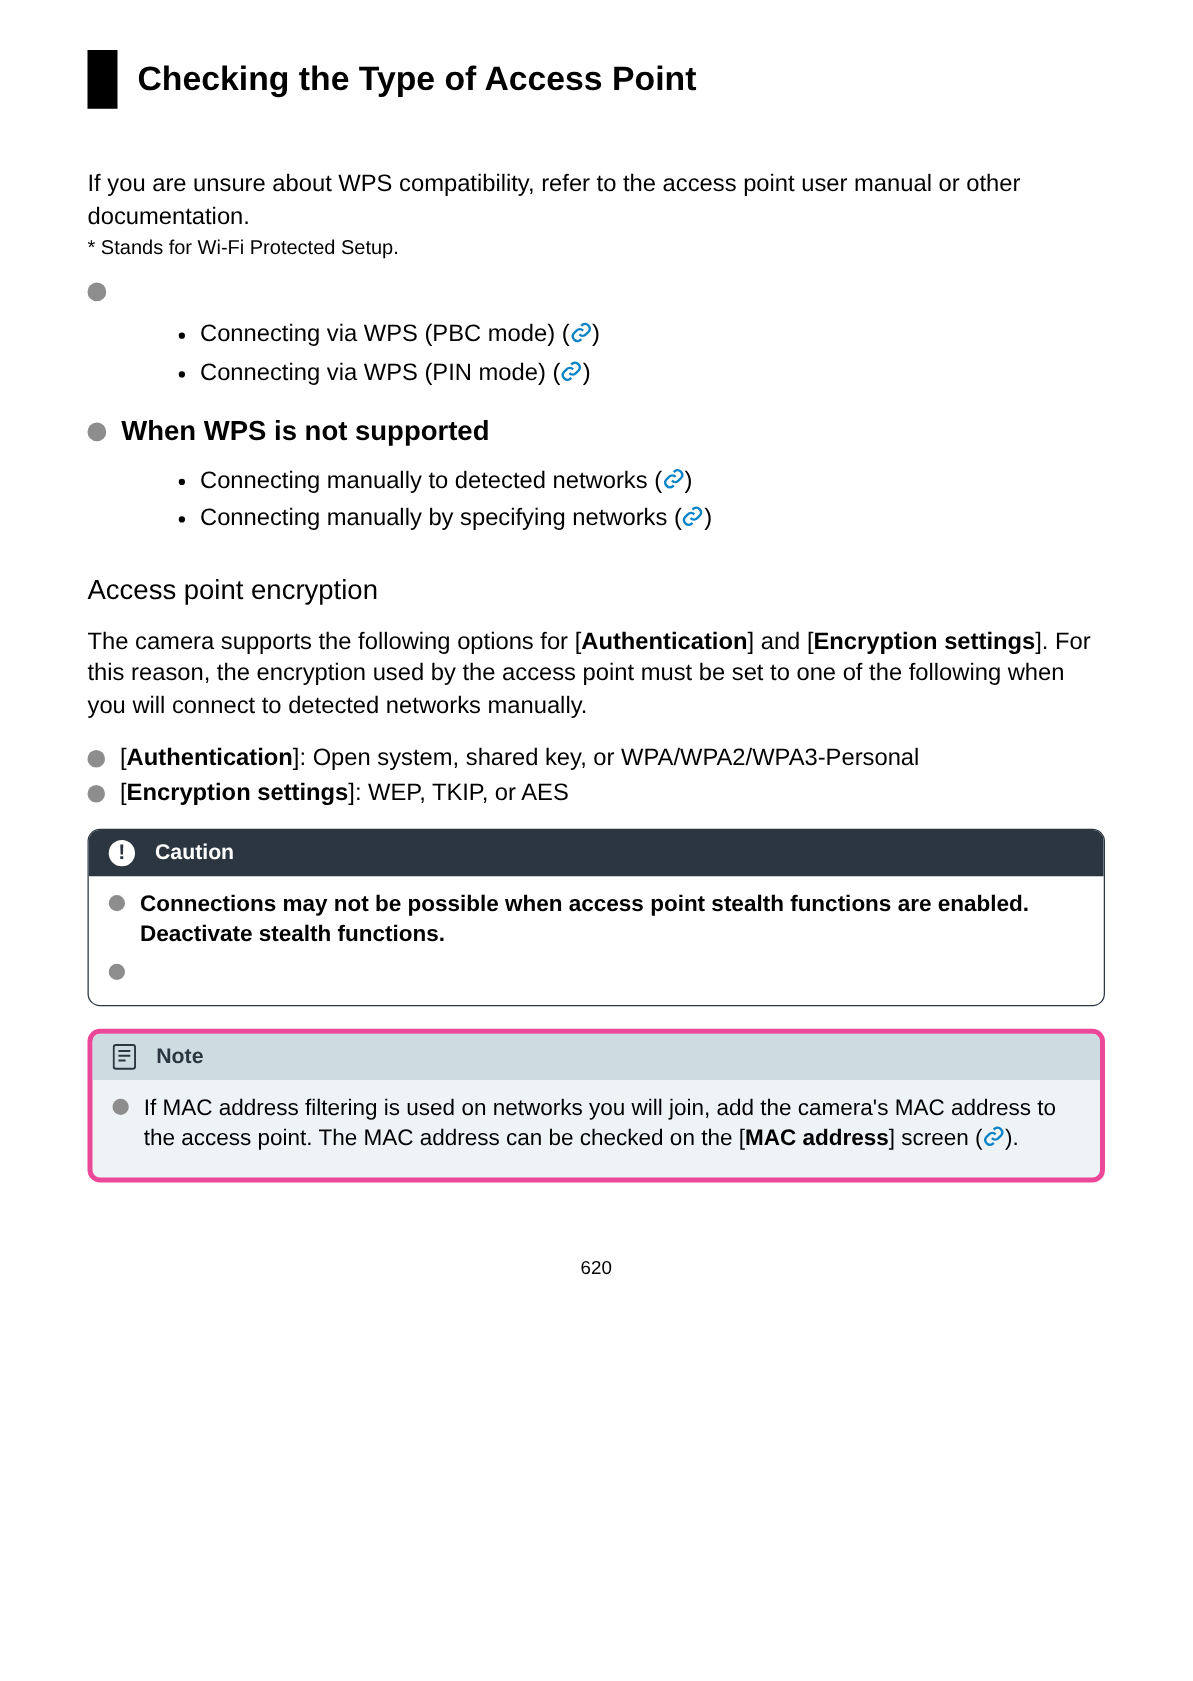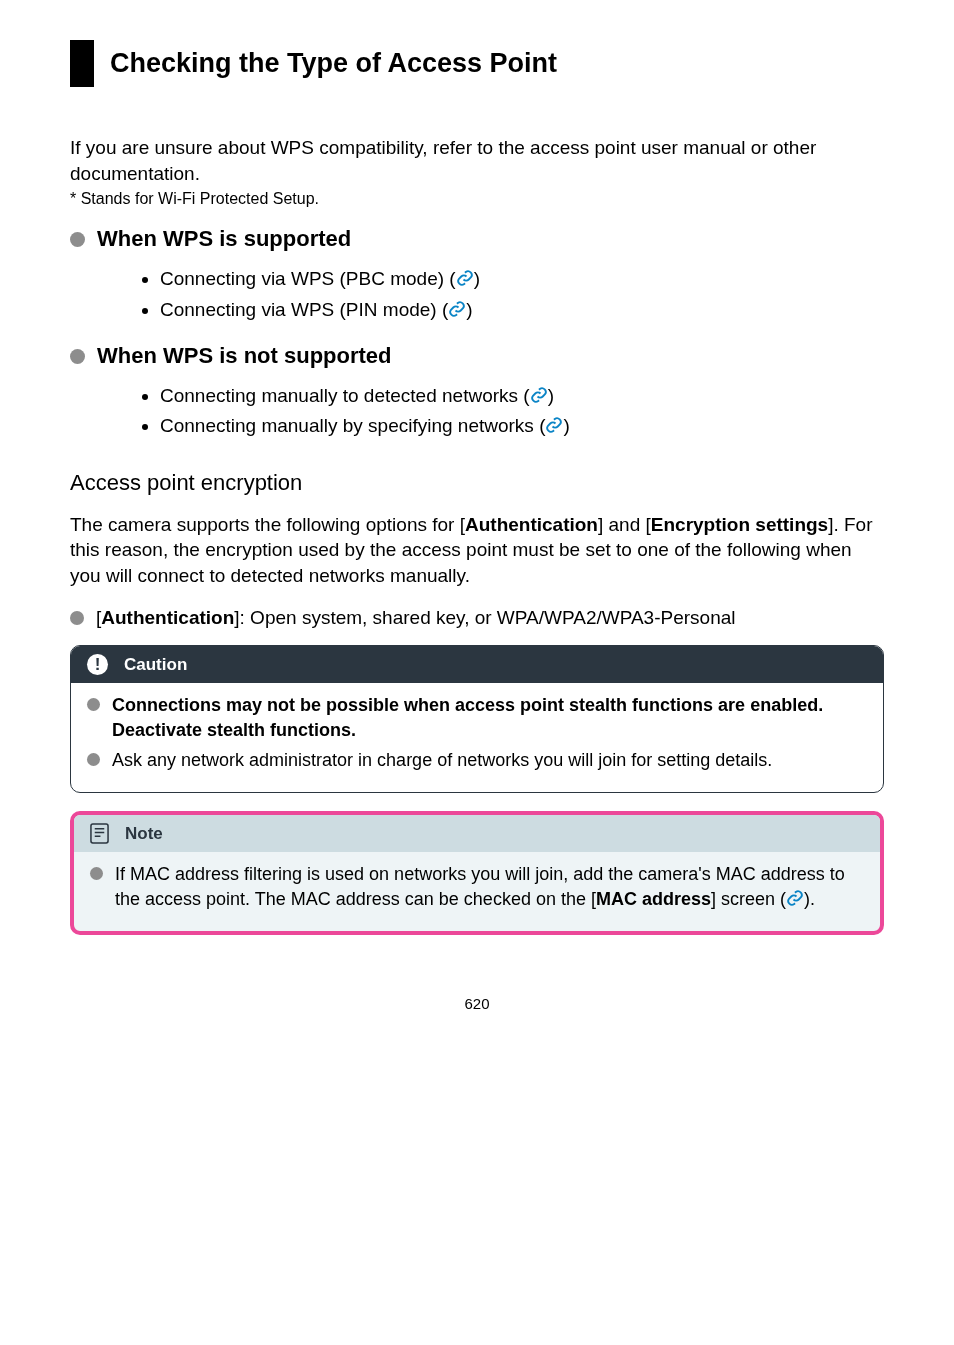--- a/index.html
+++ b/index.html
@@ -167,21 +167,20 @@
   </div>
 
   <p class="body">If you are unsure about WPS compatibility, refer to the access point user manual or other documentation.</p>
   <p class="footnote">
     <span>*</span>
     <span>Stands for Wi-Fi Protected Setup.</span>
   </p>
 
   <div class="sub-heading">
     <span class="dot-g"></span>
-    <h2>When WPS is supported</h2>
   </div>
   <ul class="bul">
     <li>
       <span>Connecting via WPS (PBC mode) (</span><span class="link-icon">
           <svg viewBox="0 0 24 24">
             <path fill="none" stroke="#0a84c6" stroke-width="2.5" d="M10 14a5 5 0 0 0 7 0l3-3a5 5 0 0 0-7-7l-1 1M14 10a5 5 0 0 0-7 0l-3 3a5 5 0 0 0 7 7l1-1"></path>
           </svg>
         </span><span>)</span>
     </li>
     <li>
@@ -217,38 +216,43 @@
   <div class="h3">Access point encryption</div>
   <p class="body" style="margin-bottom:16px;">
     <span>The camera supports the following options for [</span><b>Authentication</b><span>] and [</span><b>Encryption settings</b><span>]. For this reason, the encryption used by the access point must be set to one of the following when you will connect to detected networks manually.</span>
   </p>
 
   <ul class="dot-list">
     <li>
       <span class="mdot"></span>
       <span>
         <span>[</span><b>Authentication</b><span>]: Open system, shared key, or WPA/WPA2/WPA3-Personal</span>
+      </span>
+    </li>
+    <li>
+      <span class="mdot"></span>
+      <span>
+        <span>[</span><b>Encryption settings</b><span>]: WEP, TKIP, or AES</span>
       </span>
     </li>
   </ul>
 
   <div class="caution-box">
     <div class="caution-header">
       <span class="caution-icon">!</span>
       <span>Caution</span>
     </div>
     <div class="caution-body">
       <ul>
         <li>
           <span class="mdot"></span>
           <span><b>Connections may not be possible when access point stealth functions are enabled. Deactivate stealth functions.</b></span>
         </li>
         <li>
           <span class="mdot"></span>
-          <span>Ask any network administrator in charge of networks you will join for setting details.</span>
         </li>
       </ul>
     </div>
   </div>
 
   <div class="note-box">
     <div class="note-header">
       <span class="note-icon">
         <svg viewBox="0 0 20 22">
           <rect x="1" y="1" width="18" height="20" rx="2" fill="none" stroke="#2b3640" stroke-width="1.6"></rect>

